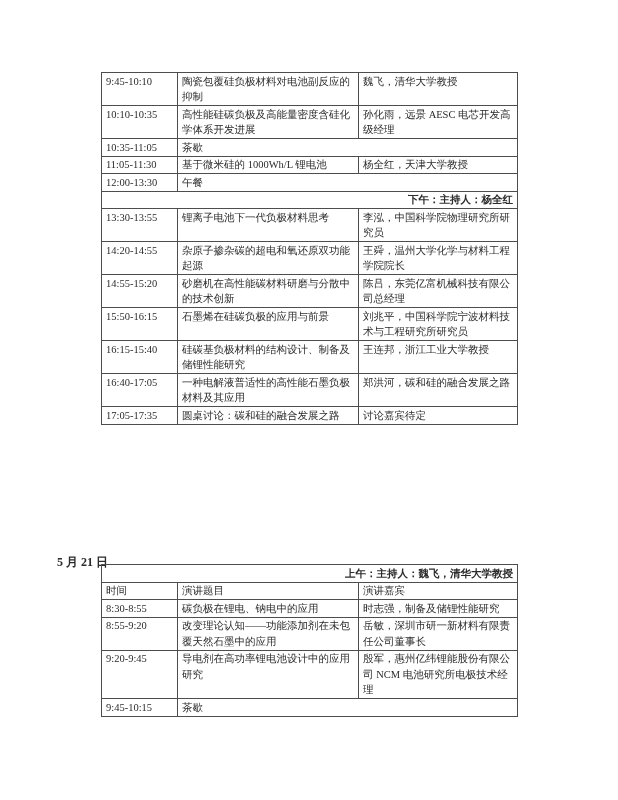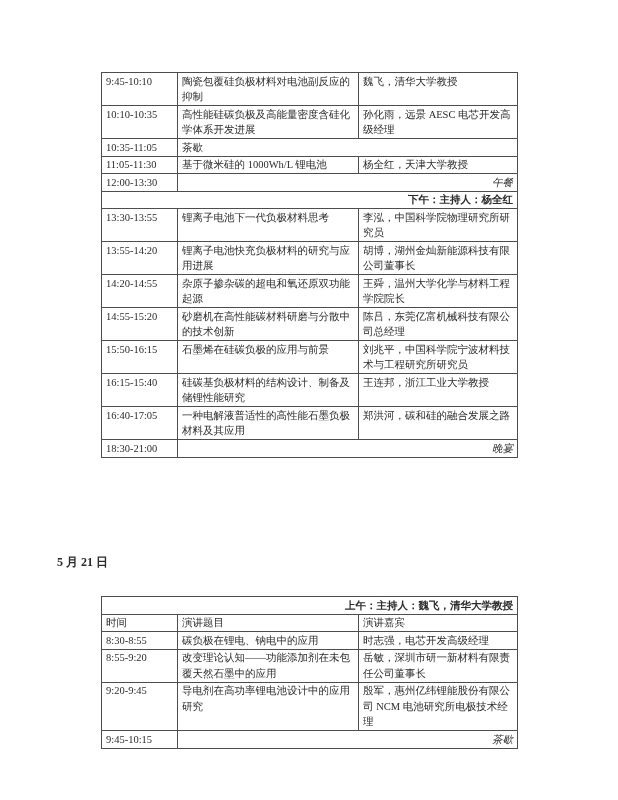--- a/index.html
+++ b/index.html
@@ -17,34 +17,34 @@
     color: #2b2b2b;
   }
   table.schedule {
     position: absolute;
     left: 101px;
     border-collapse: collapse;
     table-layout: fixed;
     width: 416px;
   }
   #table-day1 { top: 72px; }
-  #table-day2 { top: 596px; }
+  #table-day2 { top: 564px; }
   table.schedule td {
     border: 1px solid #4d4d4d;
     font-size: 10.5px;
     line-height: 15.5px;
     padding: 0.5px 4px;
     vertical-align: top;
     word-break: break-all;
   }
   td.time {
     vertical-align: middle;
     white-space: nowrap;
   }
-  td.merged-center { text-align: right; font-style: italic; }
+  td.merged-center { text-align: left; }
   td.merged-left   { text-align: left; }
   td.section {
     text-align: right;
     font-weight: bold;
   }
   td.colhead { font-weight: normal; }
   .date-heading {
     position: absolute;
     left: 57px;
     top: 542px;
@@ -91,25 +91,20 @@
       </tr>
       <tr>
         <td colspan="3" class="section">下午：主持人：杨全红</td>
       </tr>
       <tr>
         <td class="time">13:30-13:55</td>
         <td>锂离子电池下一代负极材料思考</td>
         <td>李泓，中国科学院物理研究所研究员</td>
       </tr>
       <tr>
-        <td class="time">13:55-14:20</td>
-        <td>锂离子电池快充负极材料的研究与应用进展</td>
-        <td>胡博，湖州金灿新能源科技有限公司董事长</td>
-      </tr>
-      <tr>
         <td class="time">14:20-14:55</td>
         <td>杂原子掺杂碳的超电和氧还原双功能起源</td>
         <td>王舜，温州大学化学与材料工程学院院长</td>
       </tr>
       <tr>
         <td class="time">14:55-15:20</td>
         <td>砂磨机在高性能碳材料研磨与分散中的技术创新</td>
         <td>陈吕，东莞亿富机械科技有限公司总经理</td>
       </tr>
       <tr>
@@ -121,22 +116,23 @@
         <td class="time">16:15-15:40</td>
         <td>硅碳基负极材料的结构设计、制备及储锂性能研究</td>
         <td>王连邦，浙江工业大学教授</td>
       </tr>
       <tr>
         <td class="time">16:40-17:05</td>
         <td>一种电解液普适性的高性能石墨负极材料及其应用</td>
         <td>郑洪河，碳和硅的融合发展之路</td>
       </tr>
       <tr>
-        <td class="time">18:30-21:00</td>
-        <td colspan="2" class="merged-center">晚宴</td>
+        <td class="time">17:05-17:35</td>
+        <td>圆桌讨论：碳和硅的融合发展之路</td>
+        <td>讨论嘉宾待定</td>
       </tr>
     </tbody>
   </table>
 
   <div class="date-heading">5 月 21 日</div>
 
   <table class="schedule" id="table-day2">
     <colgroup>
         <col style="width:76px">
         <col style="width:181px">
@@ -147,21 +143,21 @@
         <td colspan="3" class="section">上午：主持人：魏飞，清华大学教授</td>
       </tr>
       <tr>
         <td class="colhead">时间</td>
         <td class="colhead">演讲题目</td>
         <td class="colhead">演讲嘉宾</td>
       </tr>
       <tr>
         <td class="time">8:30-8:55</td>
         <td>碳负极在锂电、钠电中的应用</td>
-        <td>时志强，电芯开发高级经理</td>
+        <td>时志强，制备及储锂性能研究</td>
       </tr>
       <tr>
         <td class="time">8:55-9:20</td>
         <td>改变理论认知——功能添加剂在未包覆天然石墨中的应用</td>
         <td>岳敏，深圳市研一新材料有限责任公司董事长</td>
       </tr>
       <tr>
         <td class="time">9:20-9:45</td>
         <td>导电剂在高功率锂电池设计中的应用研究</td>
         <td>殷军，惠州亿纬锂能股份有限公司 NCM 电池研究所电极技术经理</td>

